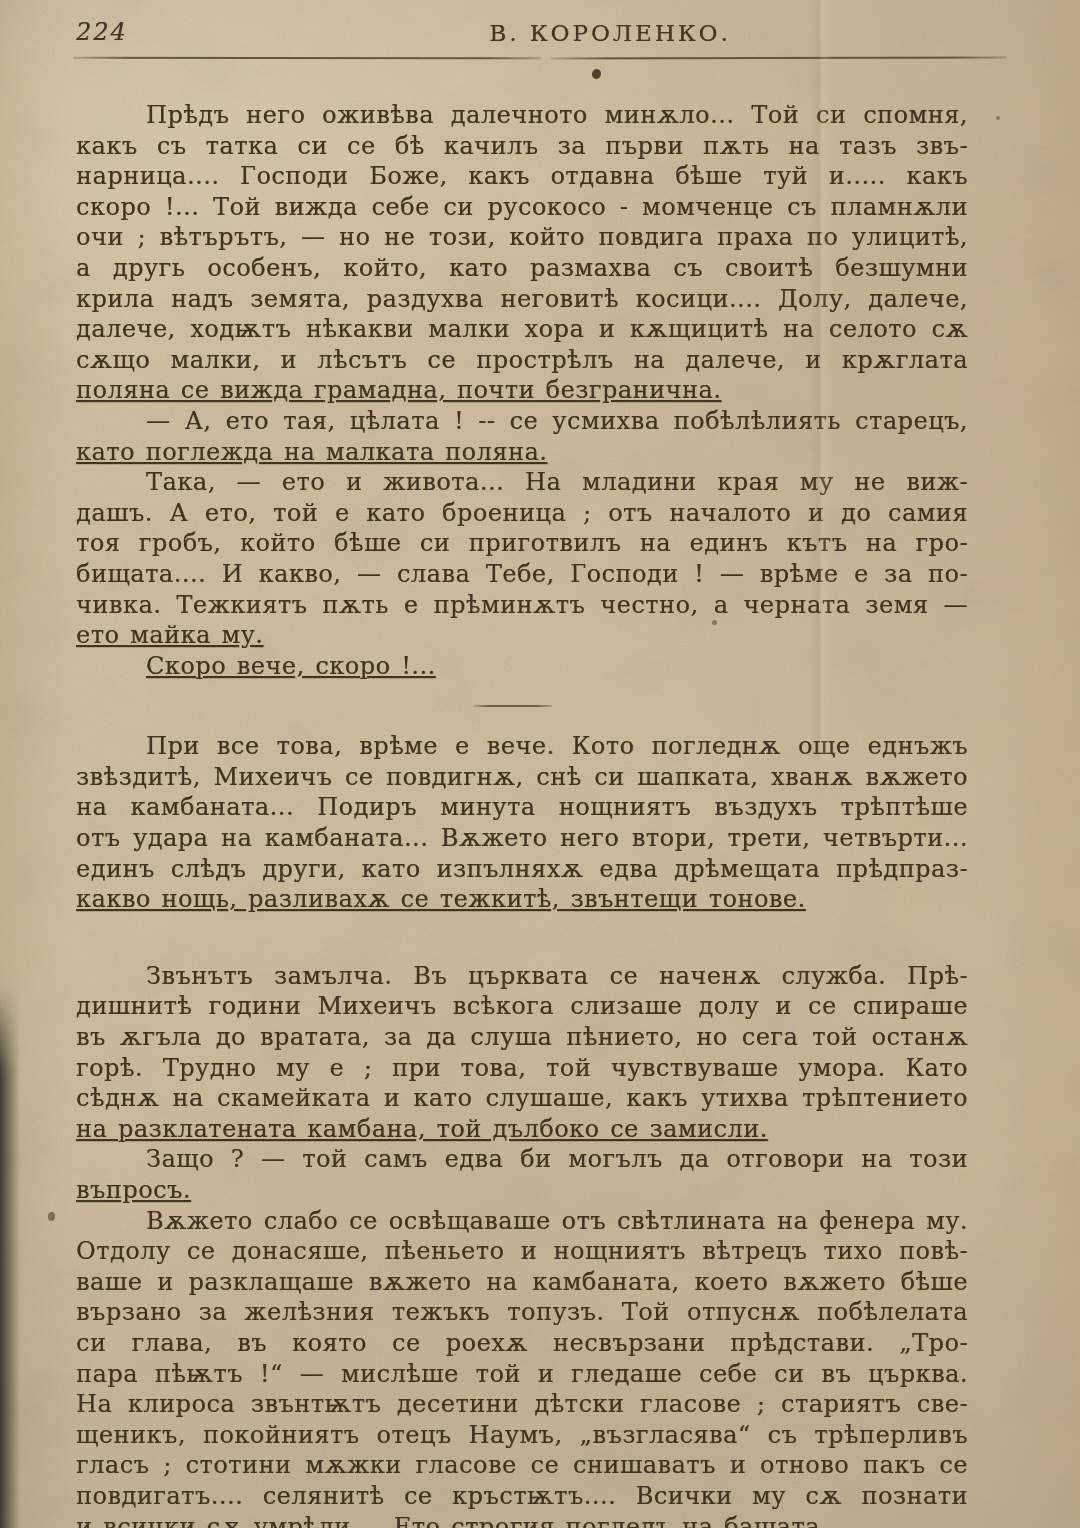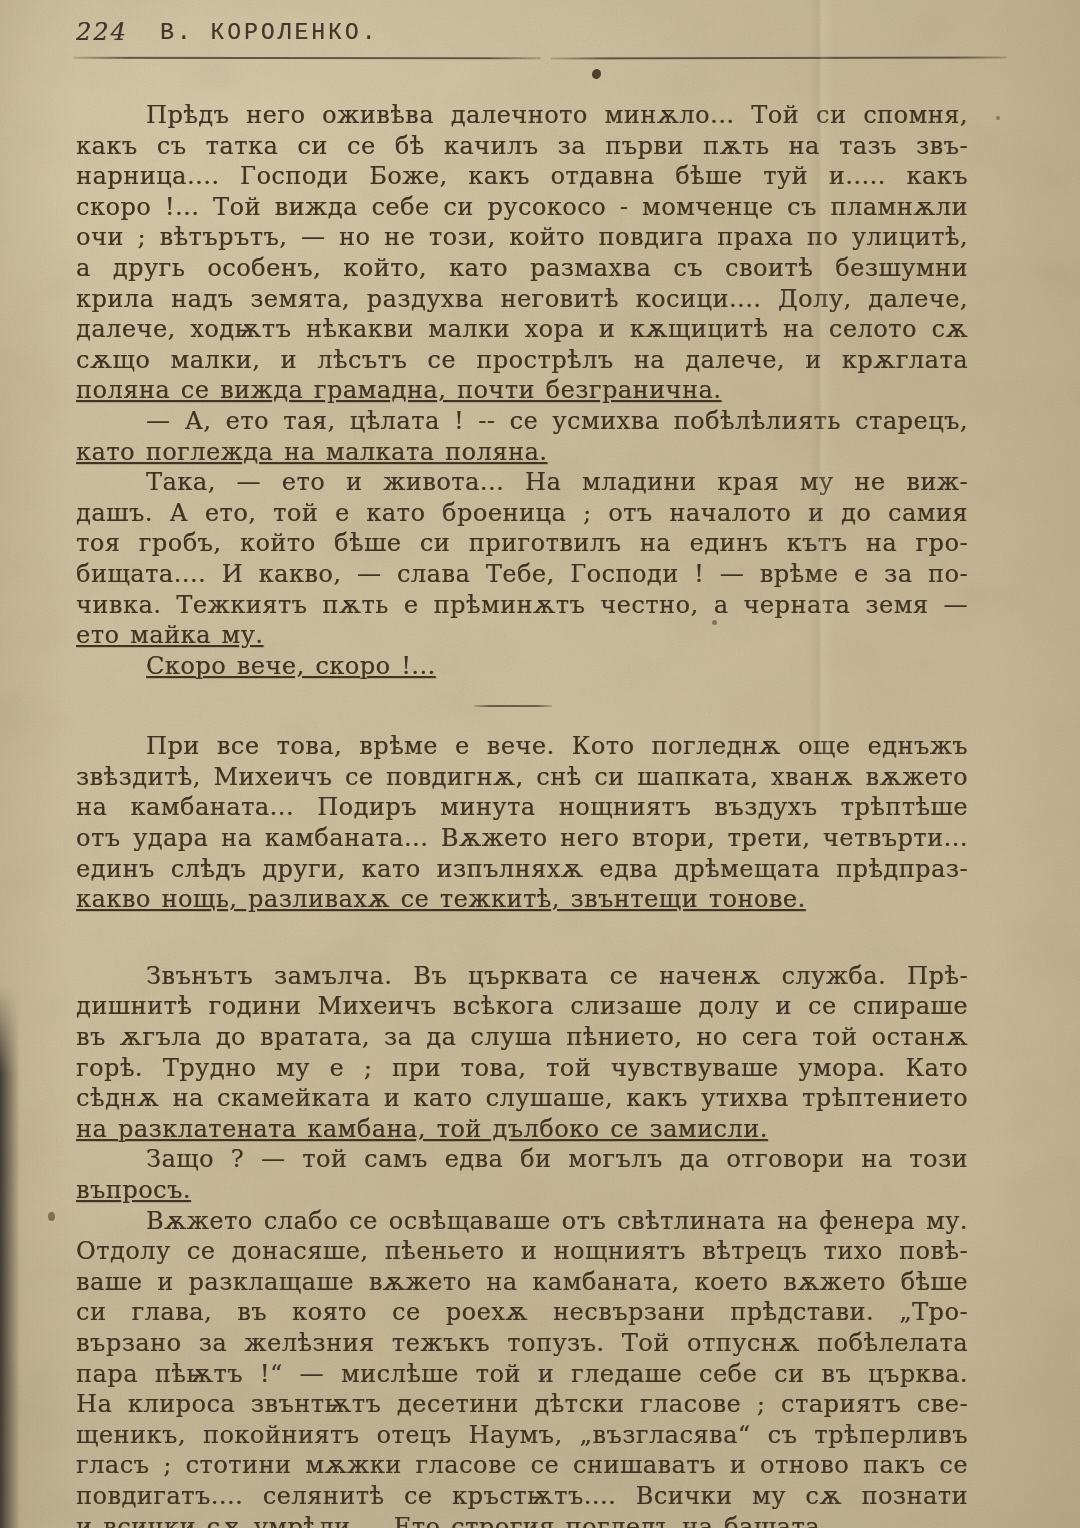--- a/index.html
+++ b/index.html
@@ -29,24 +29,23 @@
   
   .header { position: absolute; left: 0; top: 0; width: 100%; color: #44362a; }
   .pagenum {
     position: absolute; left: 76px; top: 18px;
     font-size: 24px; letter-spacing: 2px;
     text-shadow: 0.4px 0.4px 0.5px rgba(62,48,30,0.55);
     font-style: italic;
   }
   .runtitle {
     position: absolute; left: 160px; width: 900px; top: 20px;
-    text-align: left;
+    text-align: center;
     font-size: 23px; letter-spacing: 3px;
     text-shadow: 0.4px 0.4px 0.5px rgba(62,48,30,0.55);
-    font-family: Liberation Mono, monospace;
   }
   .head-rule-left, .head-rule-right {
     position: absolute; top: 57px; height: 2px;
     background: linear-gradient(90deg, rgba(92,79,62,0.25), rgba(80,68,52,0.85) 12%, rgba(80,68,52,0.85) 88%, rgba(92,79,62,0.3));
     border-radius: 2px;
   }
   .head-rule-left  { left: 73px;  width: 468px; transform: rotate(0.08deg); }
   .head-rule-right { left: 551px; width: 456px; transform: rotate(-0.15deg); }
 
   
@@ -149,22 +148,22 @@
         <div class="line last">на разклатената камбана, той дълбоко се замисли.</div>
       </div>
       <div class="para">
         <div class="line first">Защо ? — той самъ едва би могълъ да отговори на този</div>
         <div class="line last">въпросъ.</div>
       </div>
       <div class="para">
         <div class="line first">Вѫжето слабо се освѣщаваше отъ свѣтлината на фенера му.</div>
         <div class="line">Отдолу се донасяше, пѣеньето и нощниятъ вѣтрецъ тихо повѣ-</div>
         <div class="line">ваше и разклащаше вѫжето на камбаната, което вѫжето бѣше</div>
+        <div class="line">вързано за желѣзния тежъкъ топузъ. Той отпуснѫ побѣлелата</div>
         <div class="line">си глава, въ която се роехѫ несвързани прѣдстави. „Тро-</div>
-        <div class="line">вързано за желѣзния тежъкъ топузъ. Той отпуснѫ побѣлелата</div>
         <div class="line">пара пѣѭтъ !“ — мислѣше той и гледаше себе си въ църква.</div>
         <div class="line">На клироса звънтѭтъ десетини дѣтски гласове ; стариятъ све-</div>
         <div class="line">щеникъ, покойниятъ отецъ Наумъ, „възгласява“ съ трѣперливъ</div>
         <div class="line">гласъ ; стотини мѫжки гласове се снишаватъ и отново пакъ се</div>
         <div class="line">повдигатъ.... селянитѣ се кръстѭтъ.... Всички му сѫ познати</div>
         <div class="line last">и всички сѫ умрѣли.... Ето строгия погледъ на бащата...</div>
       </div>
     </div>
 
   <div class="edge-left"></div>

